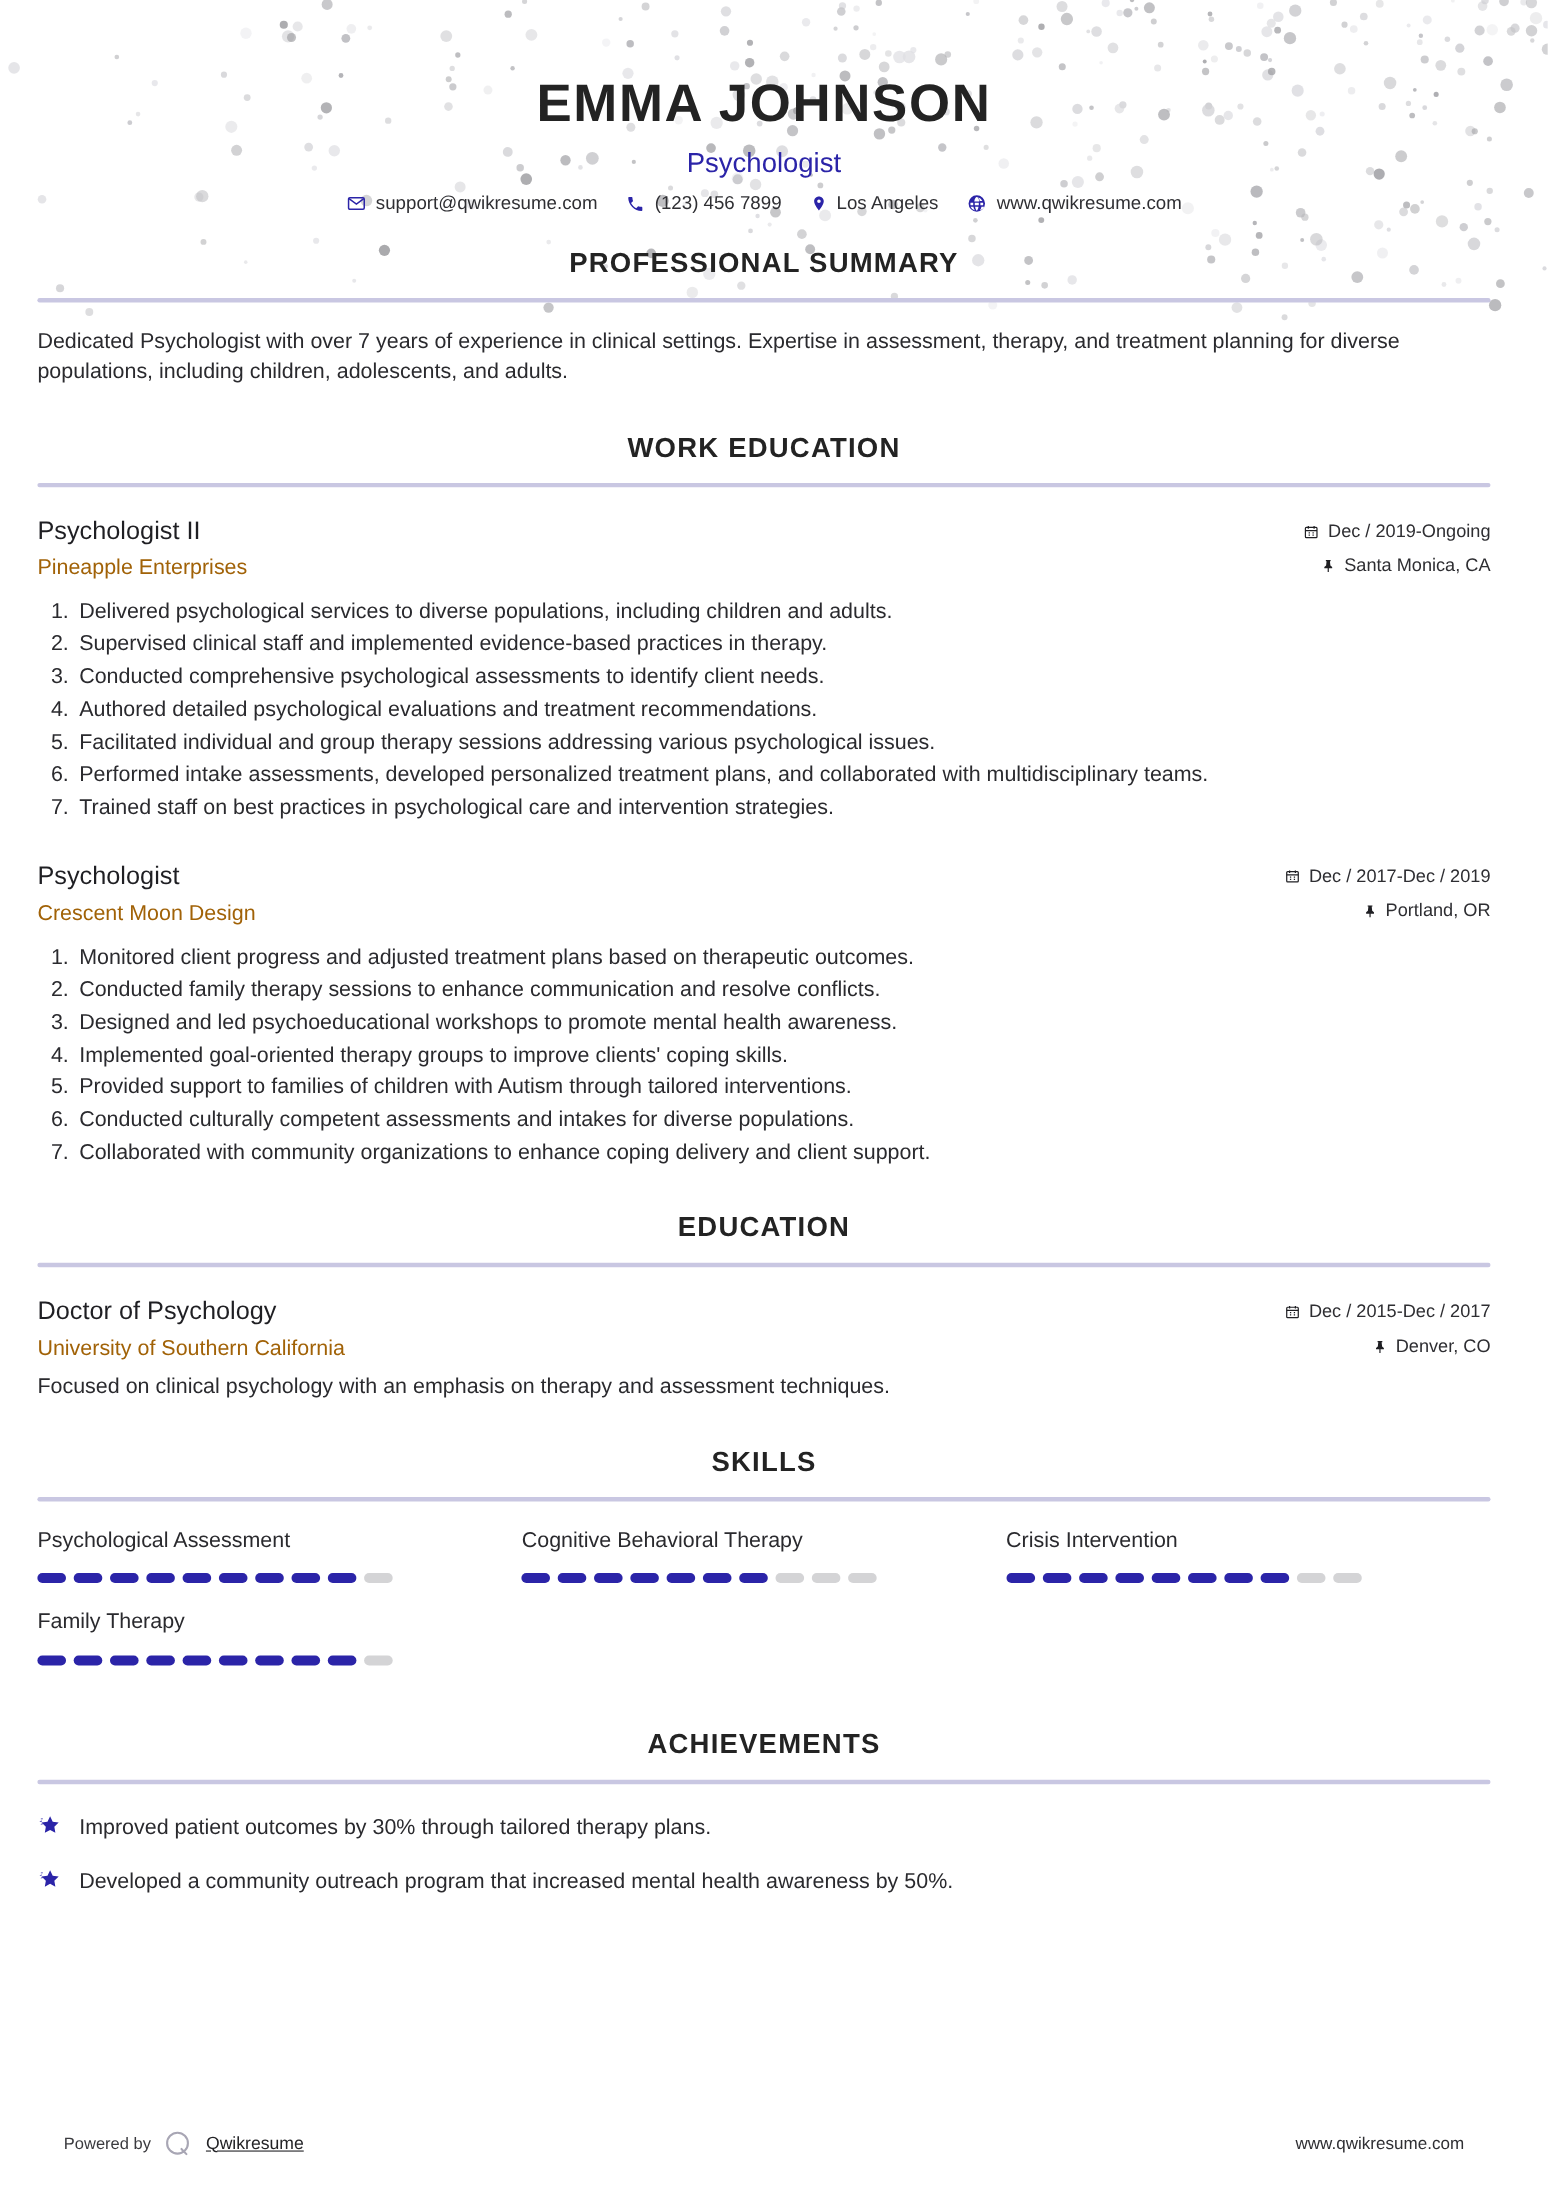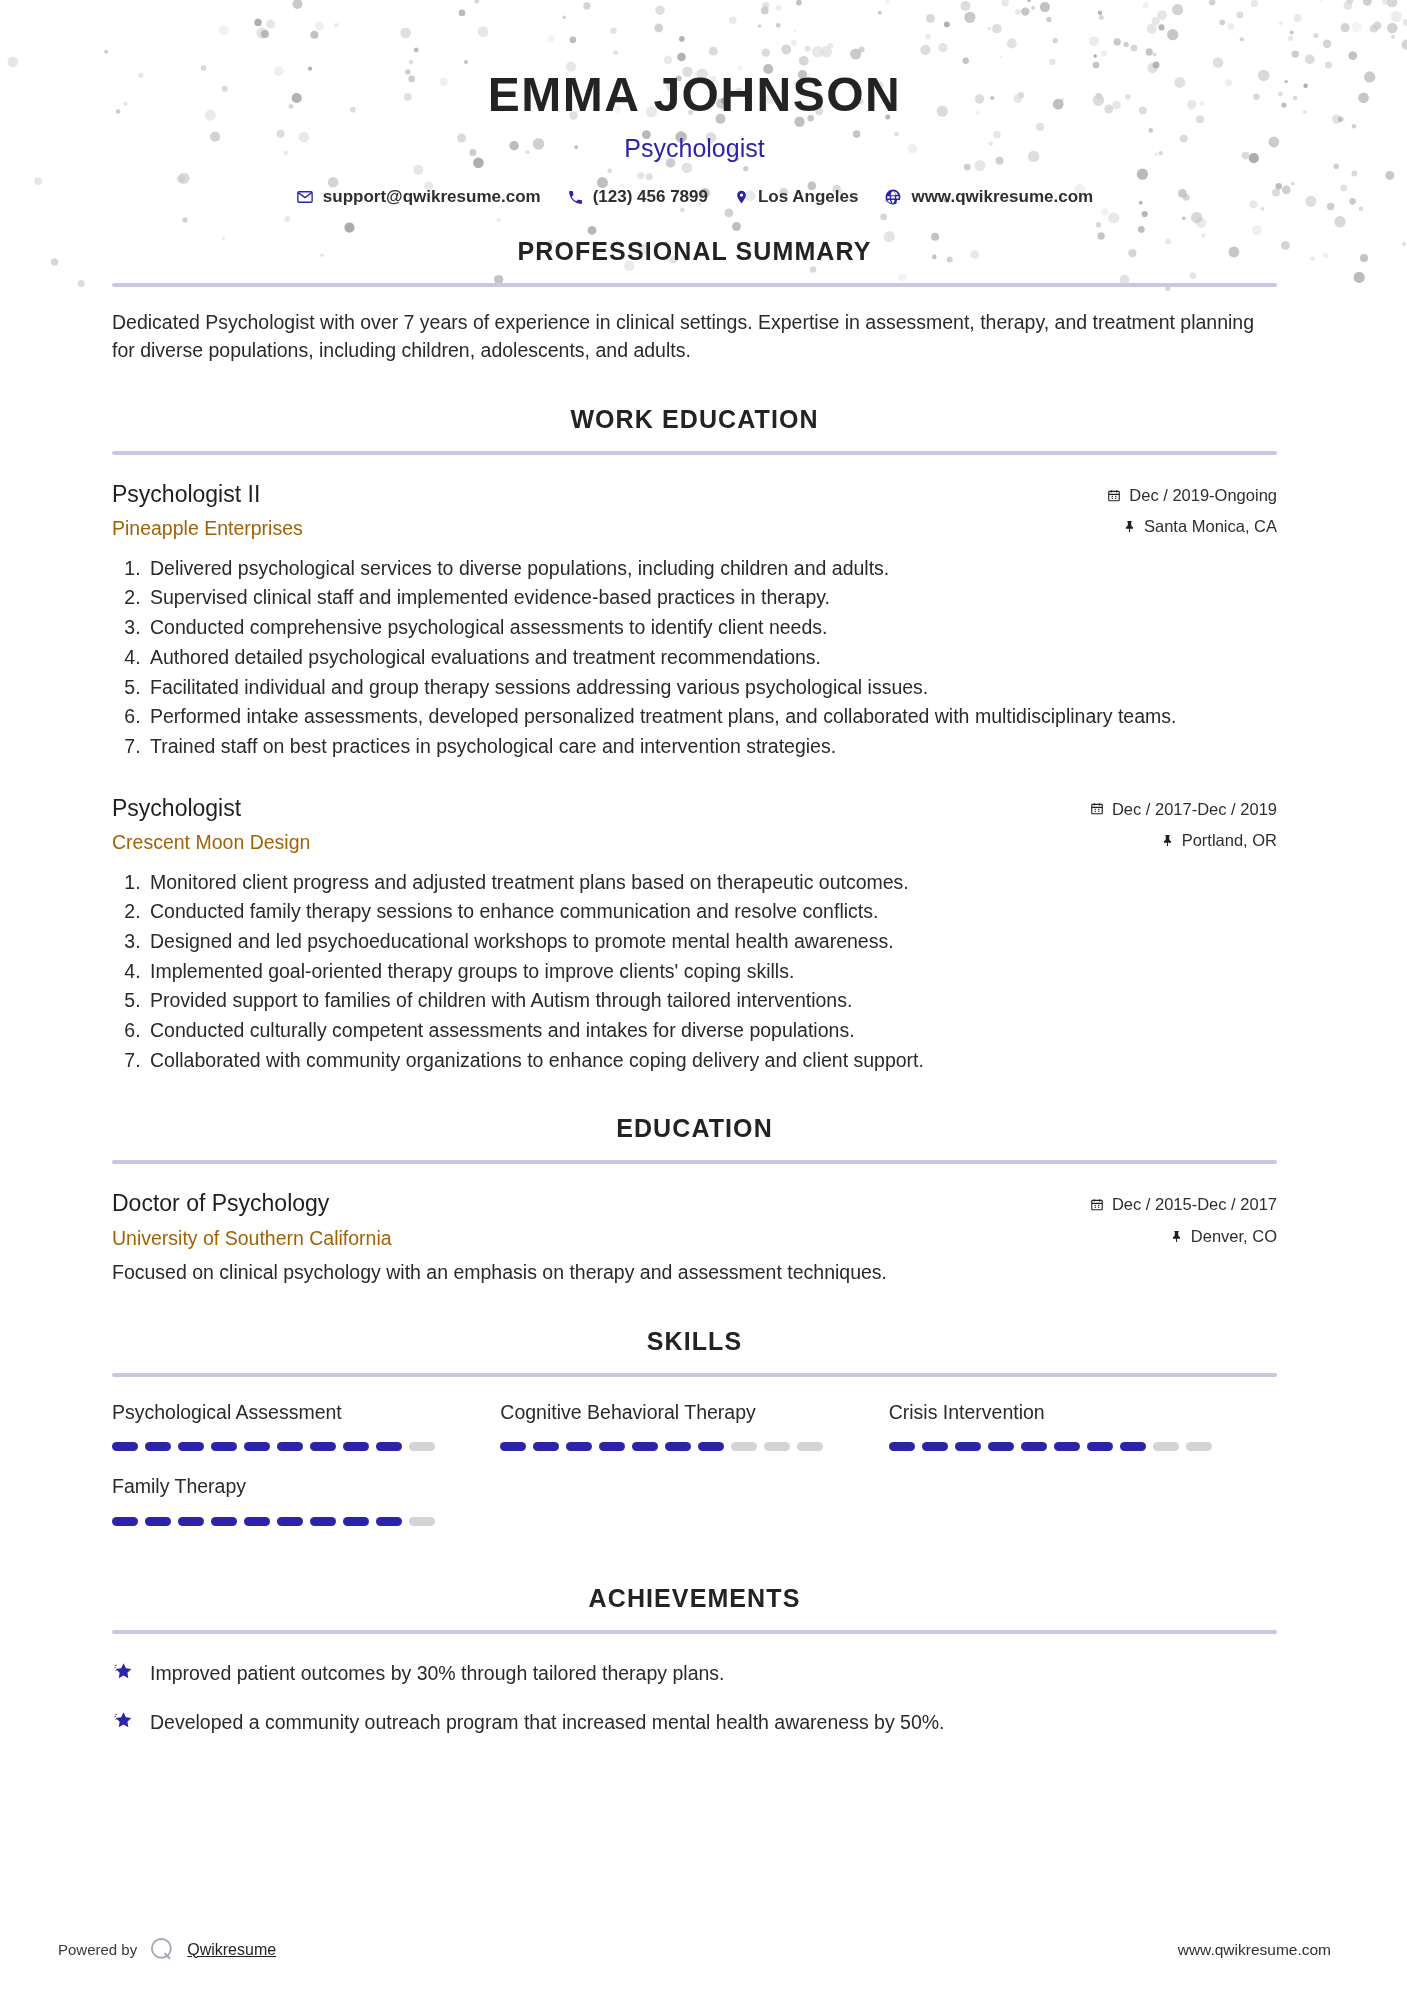--- a/index.html
+++ b/index.html
@@ -49,49 +49,48 @@
     line-height: 1.05;
     margin: 0;
   }
   .job-title {
     margin-top: 14px;
     font-size: 25px;
     color: #2b24a8;
     font-weight: 400;
   }
   .contact-row {
-    margin-top: 24px;
+    margin-top: 12px;
     display: flex;
     justify-content: center;
     align-items: center;
     flex-wrap: nowrap;
     gap: 0px;
     font-size: 17px;
     color: #2f2f33;
-    font-weight: bold;
   }
   .contact-item {
     display: inline-flex;
     align-items: center;
     white-space: nowrap;
     margin: 0 13px;
   }
   .contact-item .ci-icon {
     display: inline-flex;
     align-items: center;
     justify-content: center;
     color: #2b24a8;
     margin-right: 9px;
   }
 
   
   .content {
     position: relative;
     z-index: 2;
-    padding: 0 112px;
+    padding: 0 34px;
     box-sizing: border-box;
   }
   .section-title {
     text-align: center;
     font-size: 25px;
     font-weight: 700;
     letter-spacing: 1.1px;
     color: #232323;
     margin: 0;
   }

